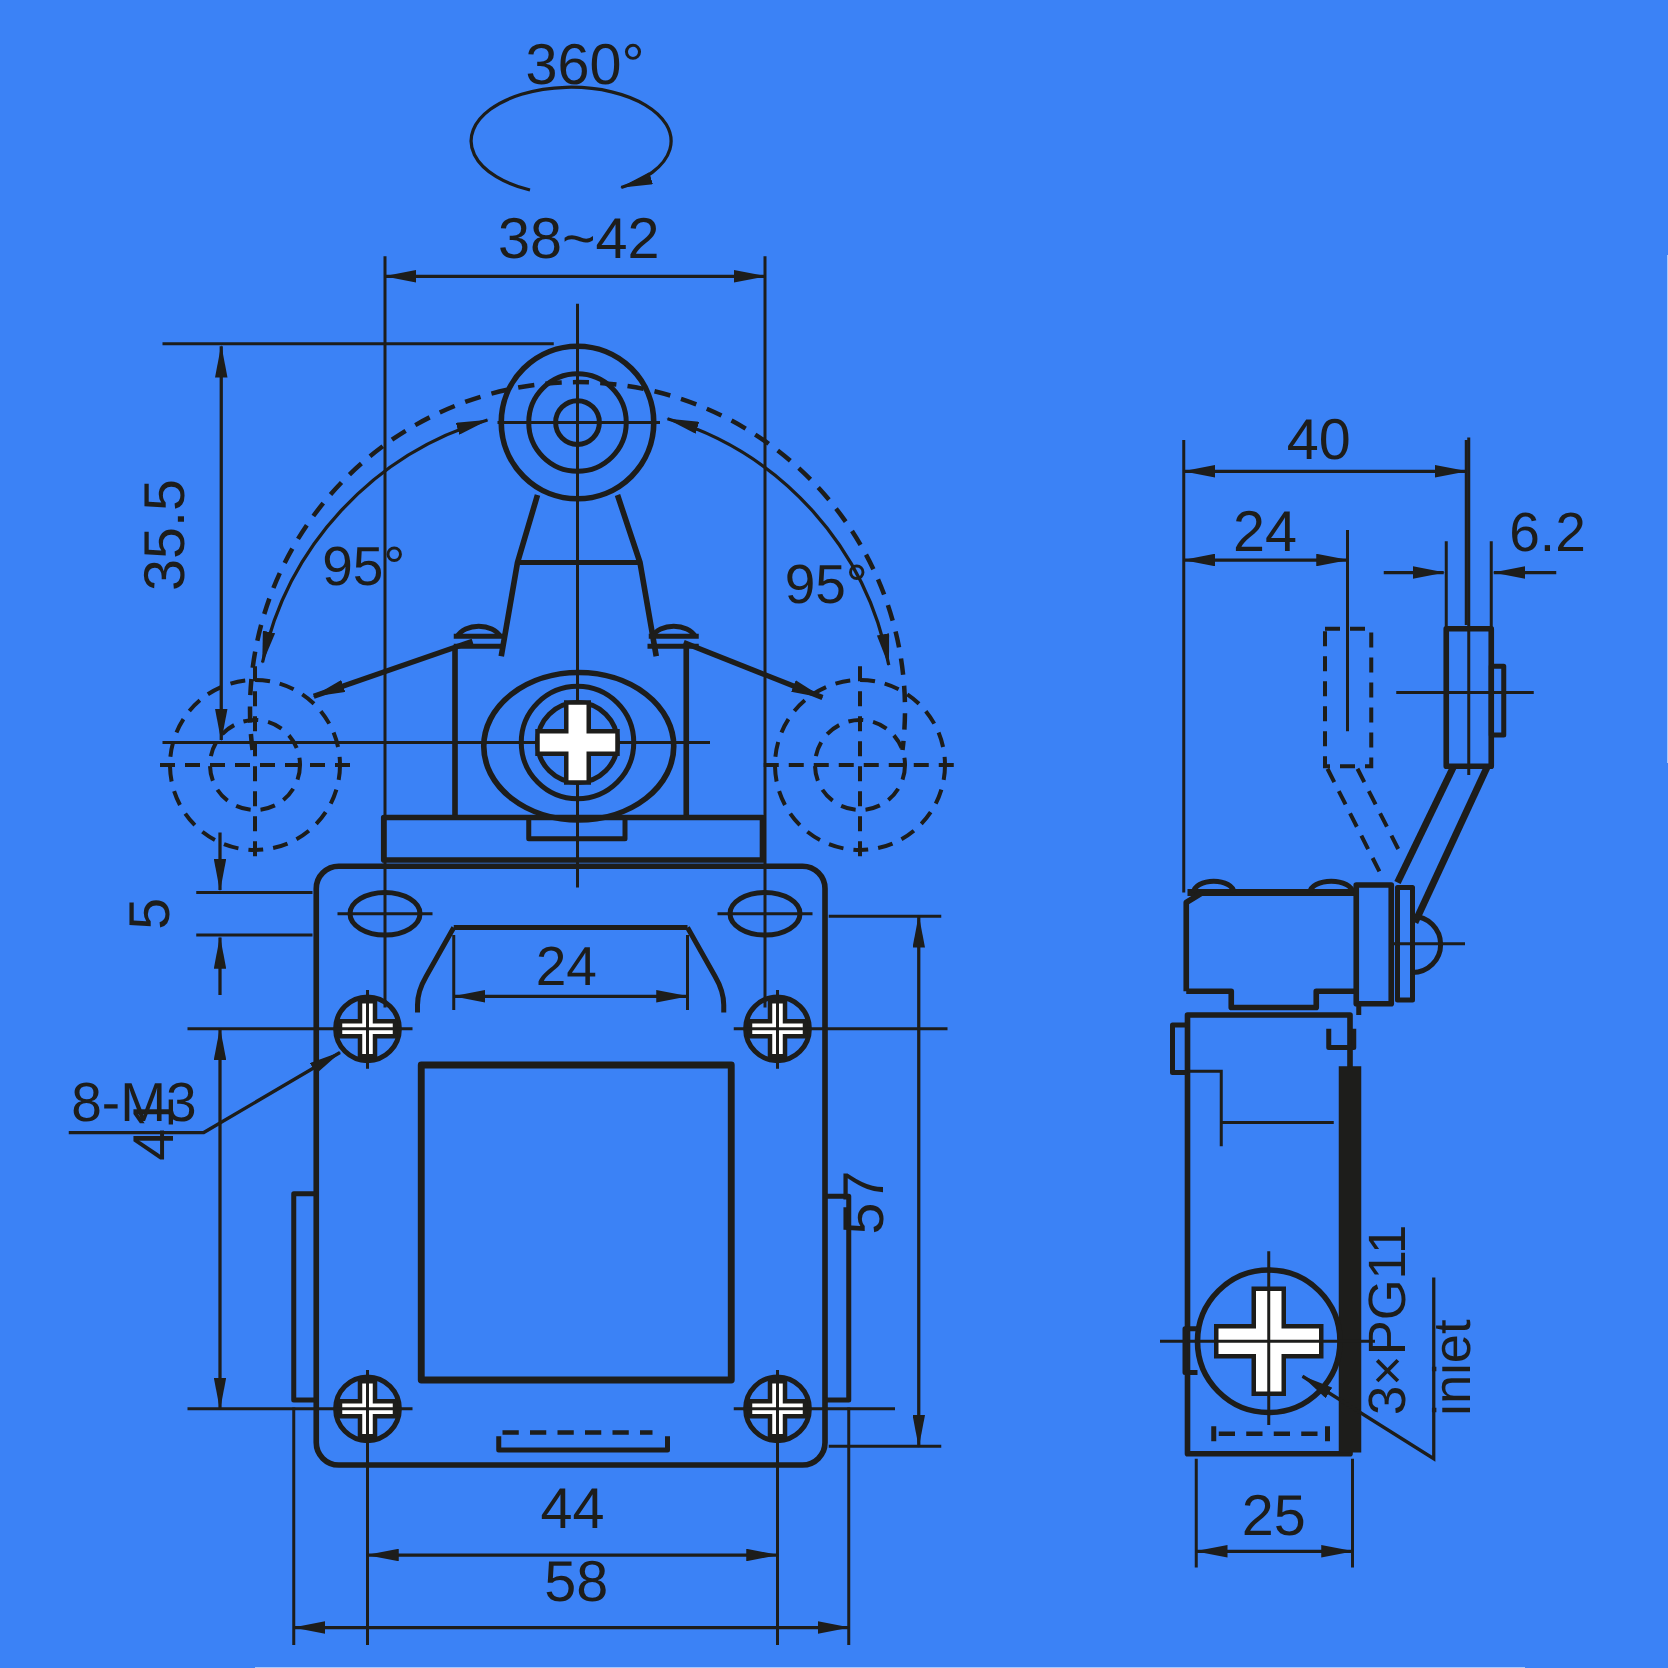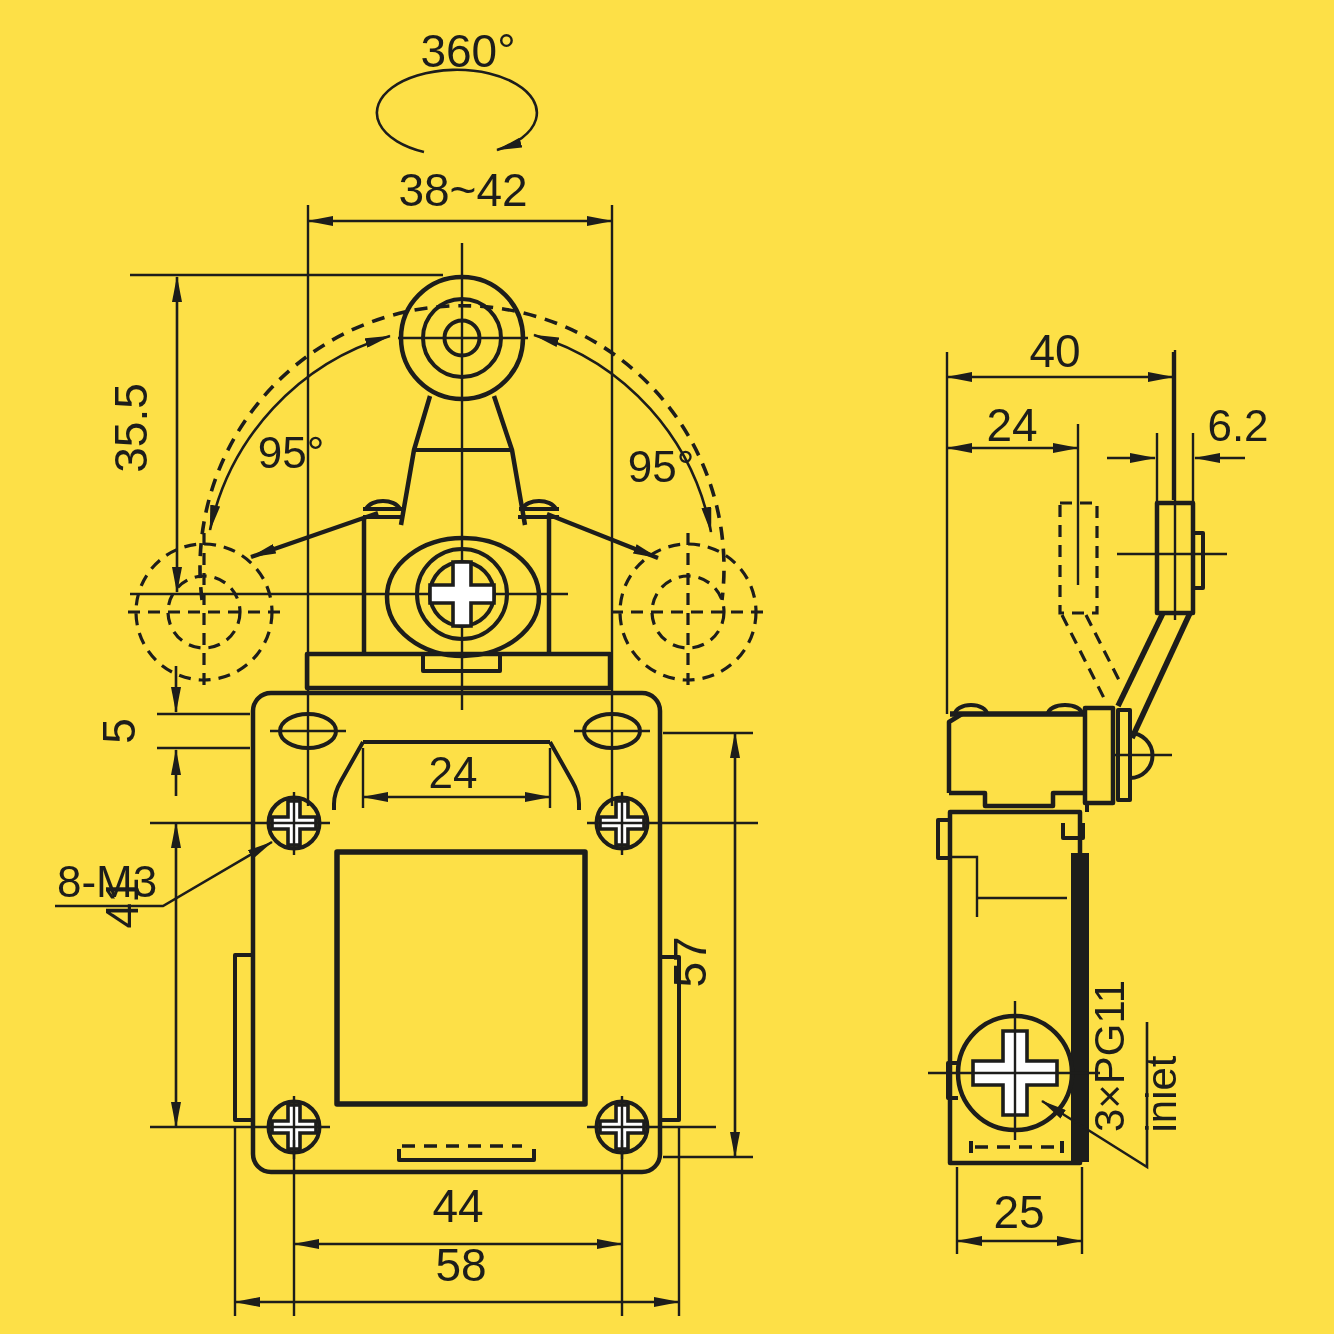--- a/index.html
+++ b/index.html
@@ -4,21 +4,21 @@
 <style>
   html,body{
     margin:0;
     padding:0;
     background:#ffffff;
     font-family:"Liberation Sans", sans-serif;
   }
   .stage{
     width:1334px;
     height:1334px;
-    background:#fde047;
+    background:#3b82f6;
     position:relative;
     overflow:hidden;
   }
   svg text{
     fill:#1d1d1b;
     font-family:"Liberation Sans", sans-serif;
   }
   .t46{font-size:46px;}
   .t44{font-size:44px;}
   .t42{font-size:42px;}

